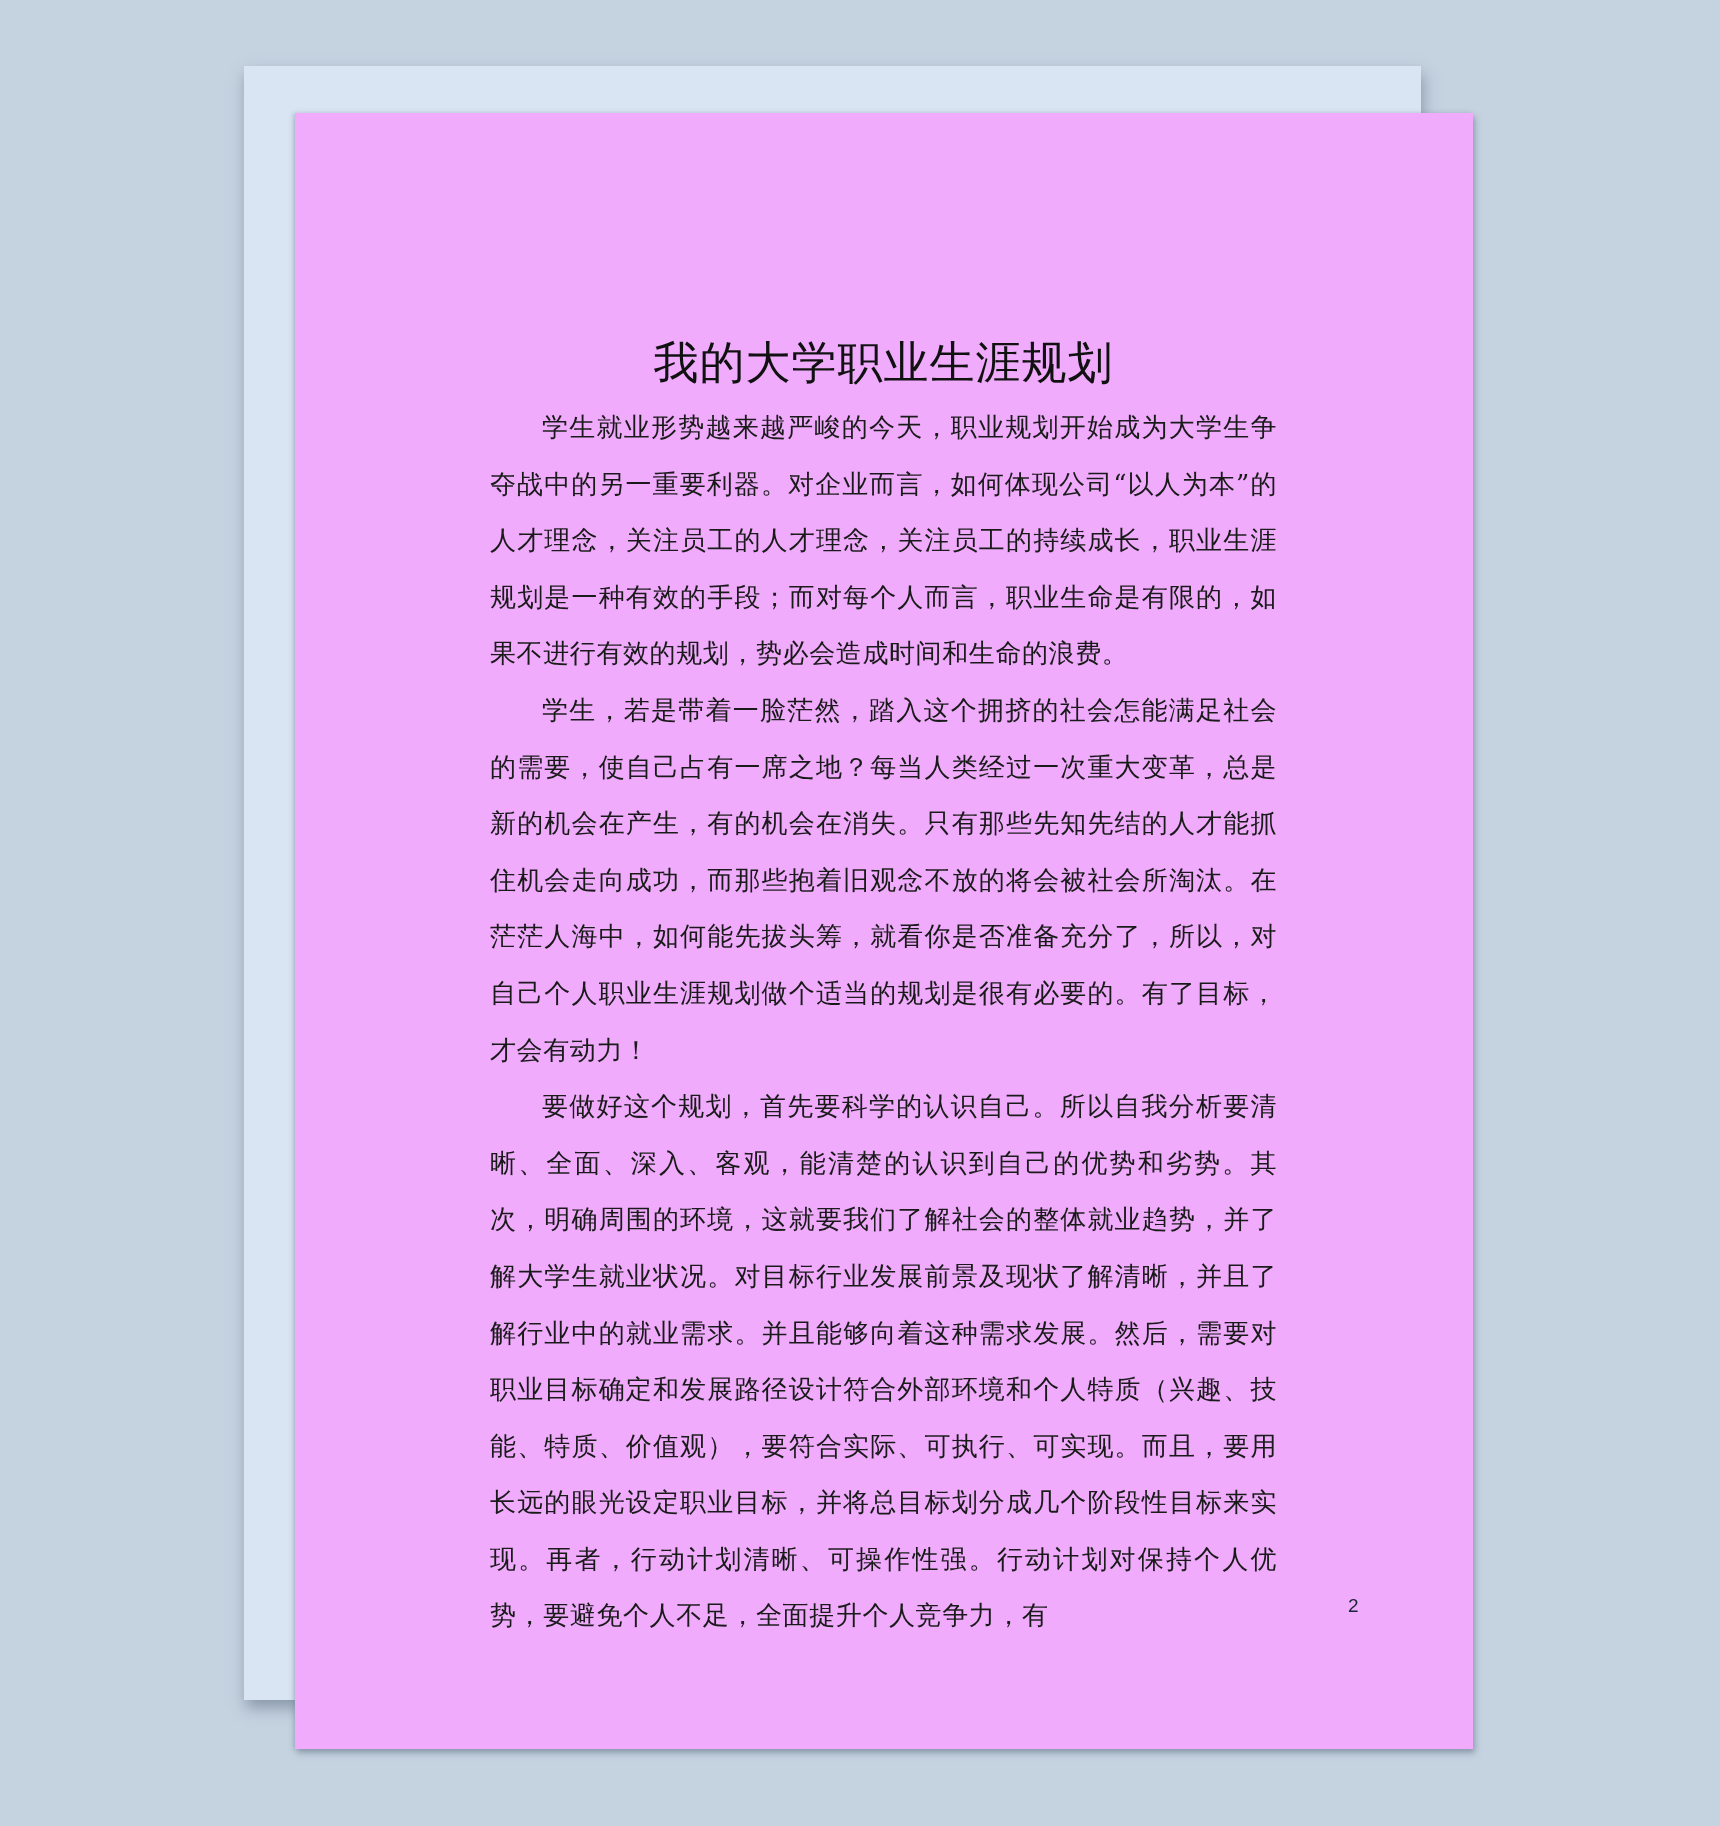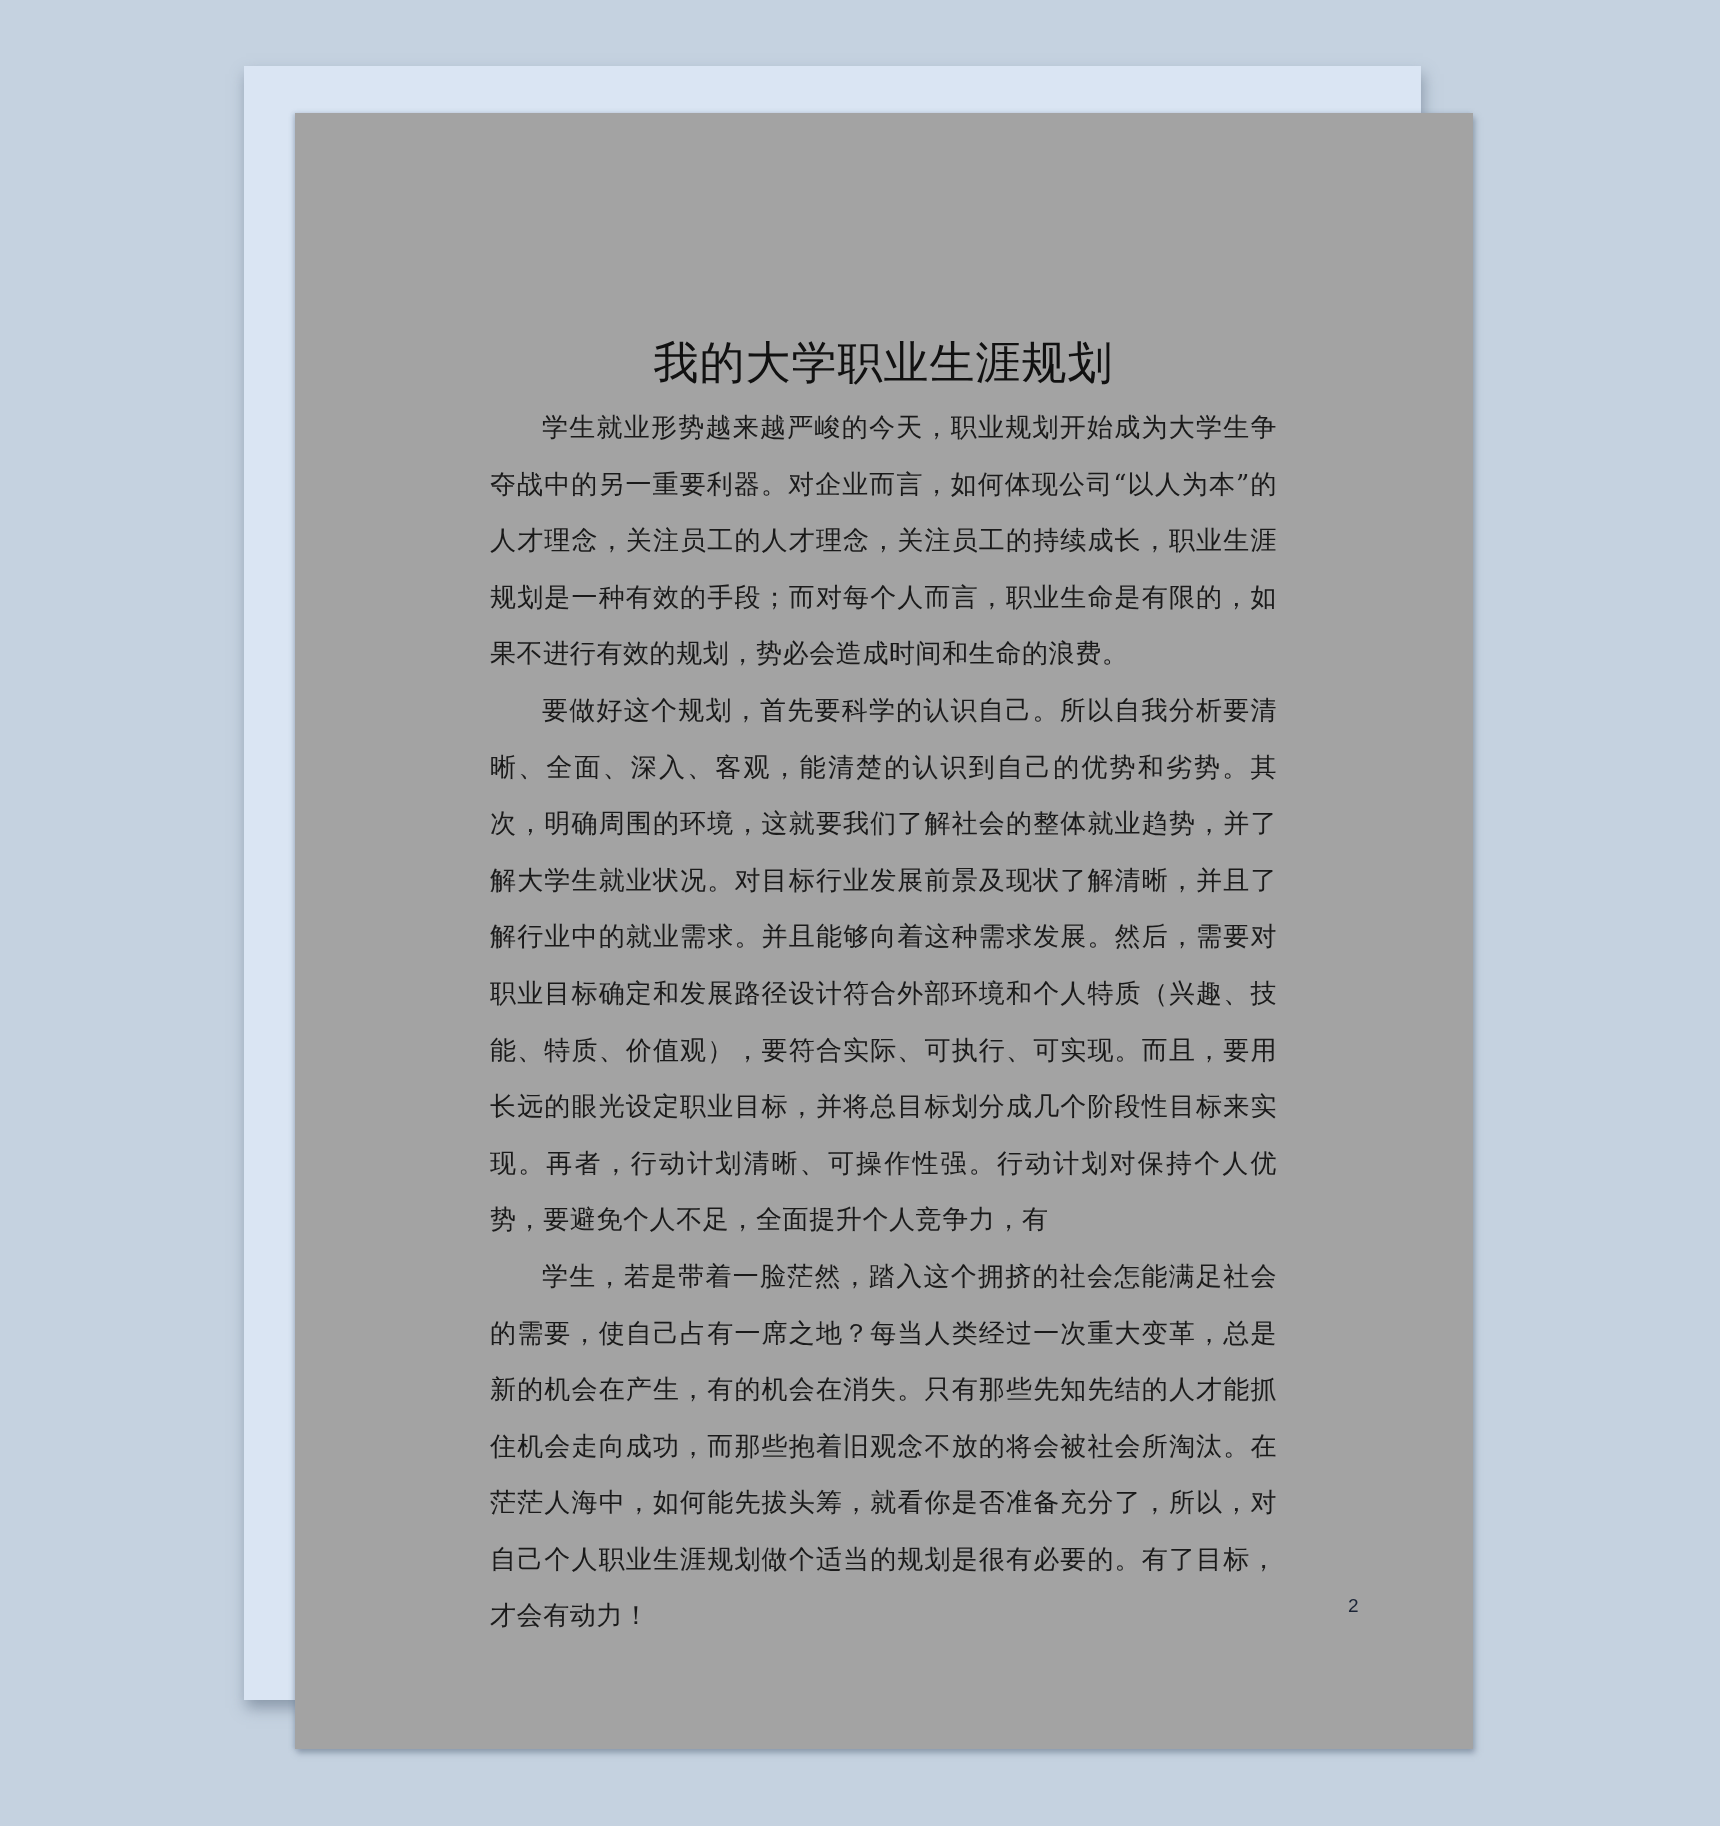--- a/index.html
+++ b/index.html
@@ -11,21 +11,21 @@
   }
   .sheet-back {
     position: absolute; left: 244px; top: 66px;
     width: 1177px; height: 1634px;
     background: #dae5f3;
     box-shadow: 2px 8px 14px rgba(90,105,125,0.55);
   }
   .sheet-front {
     position: absolute; left: 295px; top: 113px;
     width: 1178px; height: 1636px;
-    background: #a3a3a3;
+    background: #f0abfc;
     box-shadow: -2px 0 4px rgba(120,140,165,0.35), 2px 4px 6px rgba(90,105,125,0.5);
   }
   .content {
     position: absolute; left: 195px; top: 218px;
     width: 787px;
   }
   .title {
     text-align: center;
     font-size: 45px;
     color: #111;
@@ -51,17 +51,17 @@
 </style>
 </head>
 <body>
 
 <div class="sheet-back"></div>
 
 <div class="sheet-front">
   <div class="content">
     <h1 class="title">我的大学职业生涯规划</h1>
     <p class="para">学生就业形势越来越严峻的今天，职业规划开始成为大学生争夺战中的另一重要利器。对企业而言，如何体现公司“以人为本”的人才理念，关注员工的人才理念，关注员工的持续成长，职业生涯规划是一种有效的手段；而对每个人而言，职业生命是有限的，如果不进行有效的规划，势必会造成时间和生命的浪费。</p>
+    <p class="para">学生，若是带着一脸茫然，踏入这个拥挤的社会怎能满足社会的需要，使自己占有一席之地？每当人类经过一次重大变革，总是新的机会在产生，有的机会在消失。只有那些先知先结的人才能抓住机会走向成功，而那些抱着旧观念不放的将会被社会所淘汰。在茫茫人海中，如何能先拔头筹，就看你是否准备充分了，所以，对自己个人职业生涯规划做个适当的规划是很有必要的。有了目标，才会有动力！</p>
     <p class="para">要做好这个规划，首先要科学的认识自己。所以自我分析要清晰、全面、深入、客观，能清楚的认识到自己的优势和劣势。其次，明确周围的环境，这就要我们了解社会的整体就业趋势，并了解大学生就业状况。对目标行业发展前景及现状了解清晰，并且了解行业中的就业需求。并且能够向着这种需求发展。然后，需要对职业目标确定和发展路径设计符合外部环境和个人特质（兴趣、技能、特质、价值观），要符合实际、可执行、可实现。而且，要用长远的眼光设定职业目标，并将总目标划分成几个阶段性目标来实现。再者，行动计划清晰、可操作性强。行动计划对保持个人优势，要避免个人不足，全面提升个人竞争力，有</p>
-    <p class="para">学生，若是带着一脸茫然，踏入这个拥挤的社会怎能满足社会的需要，使自己占有一席之地？每当人类经过一次重大变革，总是新的机会在产生，有的机会在消失。只有那些先知先结的人才能抓住机会走向成功，而那些抱着旧观念不放的将会被社会所淘汰。在茫茫人海中，如何能先拔头筹，就看你是否准备充分了，所以，对自己个人职业生涯规划做个适当的规划是很有必要的。有了目标，才会有动力！</p>
   </div>
   <div class="page-number">2</div>
 </div>
 
 </body></html>

